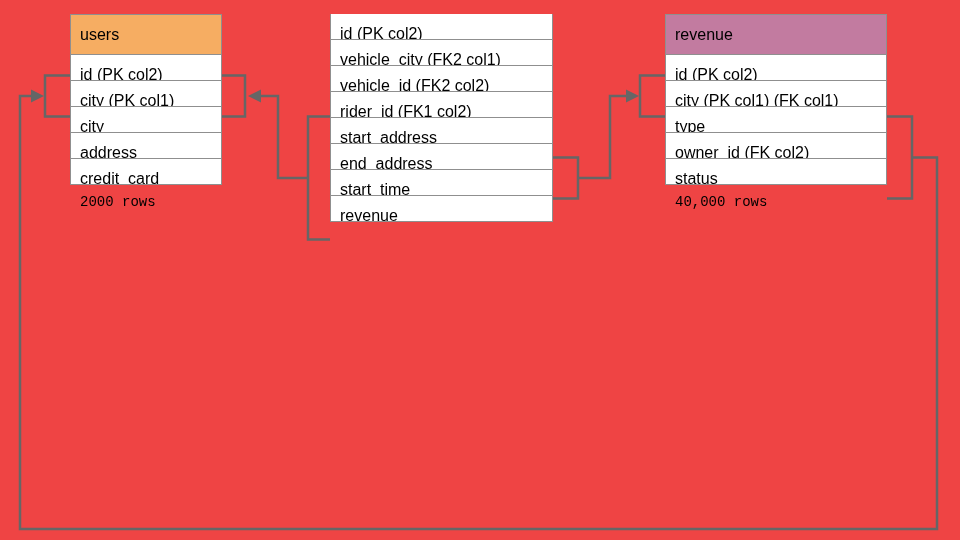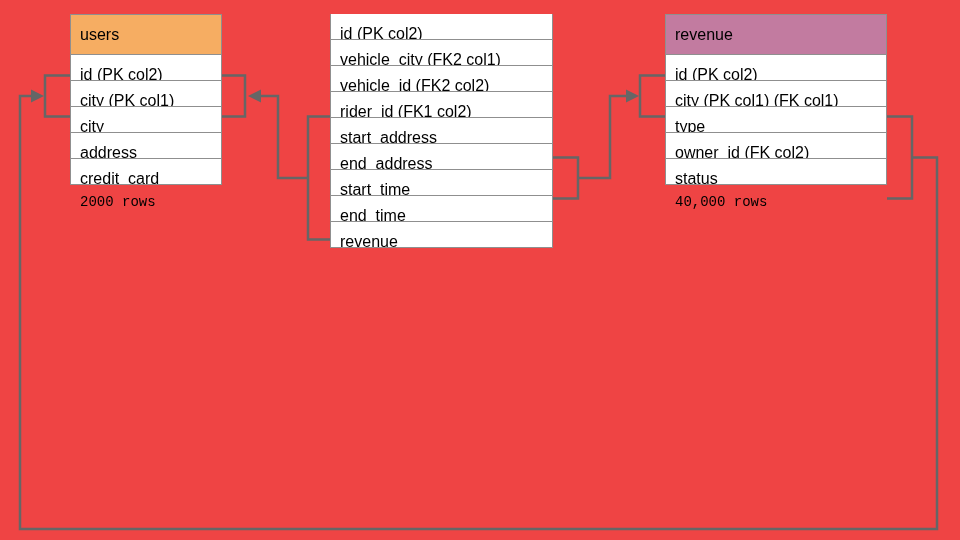--- a/index.html
+++ b/index.html
@@ -71,21 +71,20 @@
 
   <div class="tbl t-rides">
     <div>
         <div class="trow">id (PK col2)</div>
         <div class="trow">vehicle_city (FK2 col1)</div>
         <div class="trow">vehicle_id (FK2 col2)</div>
         <div class="trow">rider_id (FK1 col2)</div>
         <div class="trow">start_address</div>
         <div class="trow">end_address</div>
         <div class="trow">start_time</div>
-        <div class="trow">end_time</div>
         <div class="trow">revenue</div>
       </div>
   </div>
 
   <div class="tbl t-vehicles">
     <div class="thead" style="background-color: rgb(194, 123, 160);">revenue</div>
     <div>
         <div class="trow">id (PK col2)</div>
         <div class="trow">city (PK col1) (FK col1)</div>
         <div class="trow">type</div>

